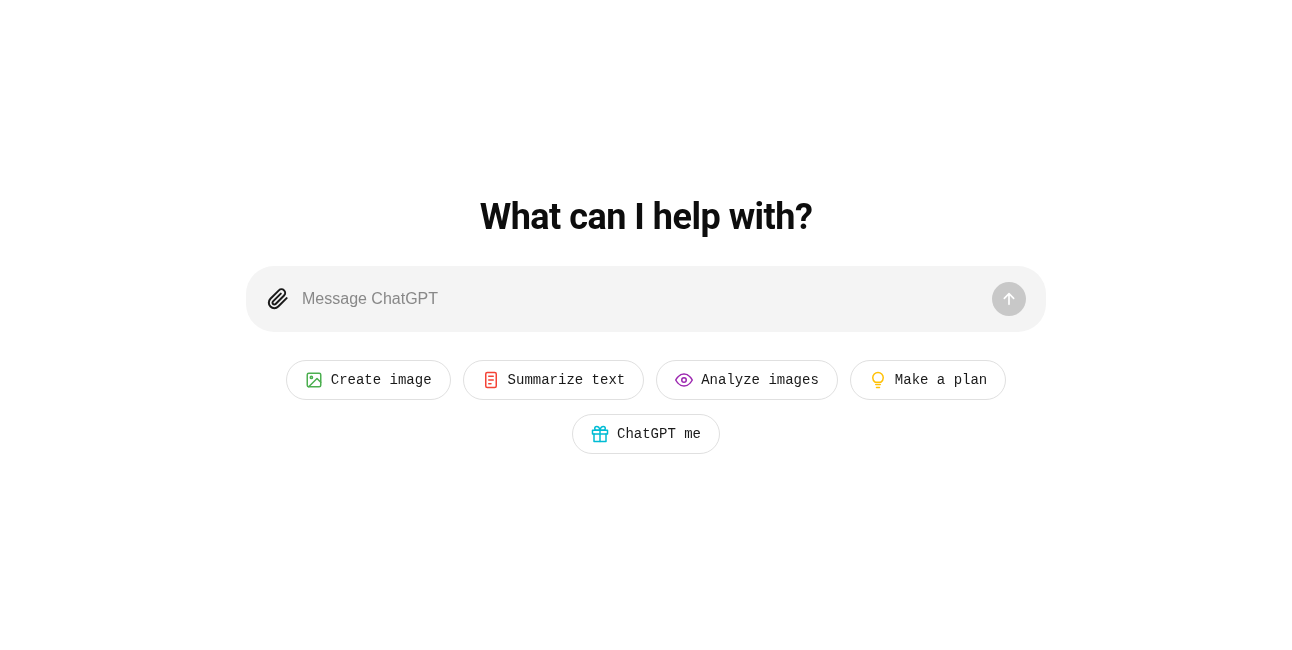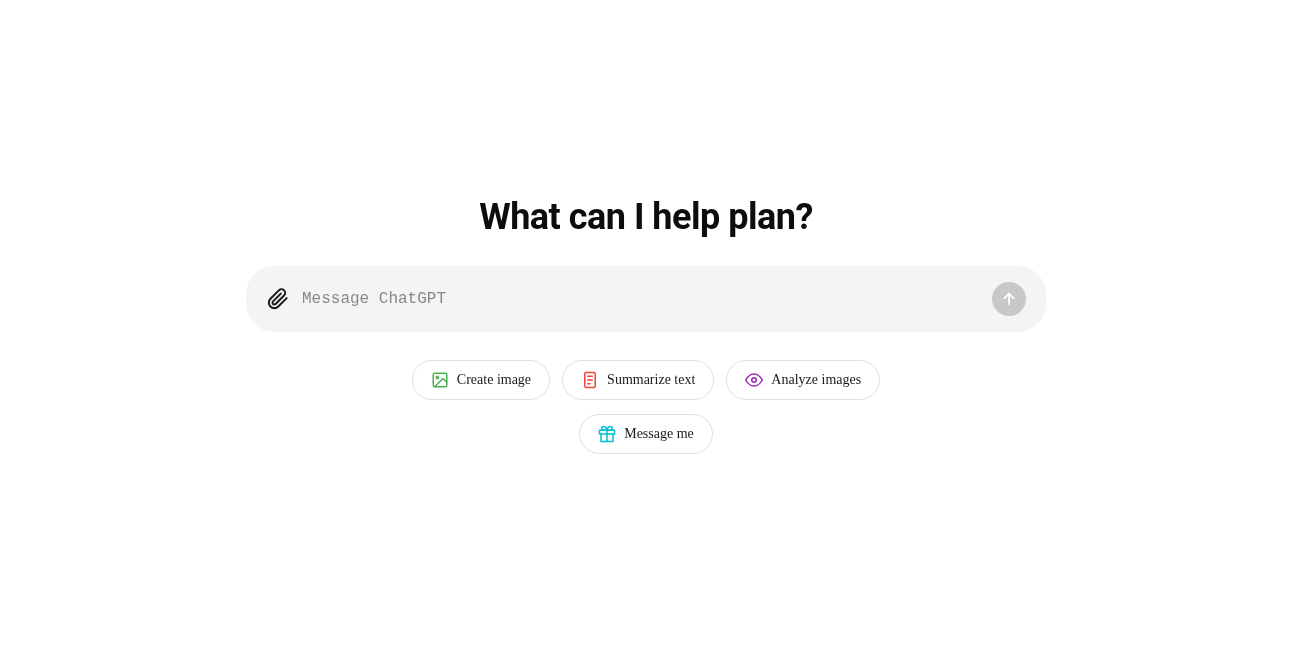--- a/index.html
+++ b/index.html
@@ -57,21 +57,21 @@
       cursor: pointer;
     }
 
     .message-input {
       flex: 1;
       background: transparent;
       border: none;
       outline: none;
       font-size: 16px;
       color: #888;
-      font-family: Liberation Mono, monospace;
+      font-family: Liberation Sans, sans-serif;
     }
 
     .message-input::placeholder {
       color: #888;
     }
 
     .send-button {
       width: 34px;
       height: 34px;
       border-radius: 50%;
@@ -107,39 +107,39 @@
       display: flex;
       align-items: center;
       gap: 8px;
       padding: 10px 18px;
       border: 1.5px solid #e0e0e0;
       border-radius: 999px;
       background: #ffffff;
       cursor: pointer;
       font-size: 14px;
       color: #1a1a1a;
-      font-family: Liberation Serif, serif;
+      font-family: Liberation Mono, monospace;
       white-space: nowrap;
       transition: background 0.15s;
     }
 
     .btn-icon {
       width: 18px;
       height: 18px;
       display: flex;
       align-items: center;
       justify-content: center;
       flex-shrink: 0;
     }
   </style>
 </head>
 <body>
 
 <div class="main-container">
-  <h1 class="page-title">What can I help plan?</h1>
+  <h1 class="page-title">What can I help with?</h1>
 
   <div class="input-wrapper">
     <div class="attach-icon">
       <svg width="22" height="22" viewBox="0 0 24 24" fill="none" stroke="currentColor" stroke-width="2.2" stroke-linecap="round" stroke-linejoin="round">
         <path d="M21.44 11.05l-9.19 9.19a6 6 0 0 1-8.49-8.49l9.19-9.19a4 4 0 0 1 5.66 5.66l-9.2 9.19a2 2 0 0 1-2.83-2.83l8.49-8.48"></path>
       </svg>
     </div>
     <input type="text" class="message-input" placeholder="Message ChatGPT" style="">
     <button class="send-button">
       <svg width="16" height="16" viewBox="0 0 24 24" fill="white">
@@ -178,36 +178,44 @@
       <button class="action-btn">
         <span class="btn-icon">
           <svg width="18" height="18" viewBox="0 0 24 24" fill="none" stroke="#9c27b0" stroke-width="2" stroke-linecap="round" stroke-linejoin="round">
             <path d="M1 12s4-8 11-8 11 8 11 8-4 8-11 8-11-8-11-8z"></path>
             <circle cx="12" cy="12" r="3"></circle>
           </svg>
         </span>
         <span>Analyze images</span>
       </button>
 
+      <button class="action-btn">
+        <span class="btn-icon">
+          <svg width="18" height="18" viewBox="0 0 24 24" fill="none" stroke="#ffc107" stroke-width="2" stroke-linecap="round" stroke-linejoin="round">
+            <path d="M9 18h6M10 22h4M12 2a7 7 0 0 1 7 7c0 2.5-1.3 4.7-3.3 6H8.3C6.3 13.7 5 11.5 5 9a7 7 0 0 1 7-7z"></path>
+          </svg>
+        </span>
+        <span>Make a plan</span>
+      </button>
 
 
     </div>
 
     <div class="button-row">
 
       <button class="action-btn">
         <span class="btn-icon">
           <svg width="18" height="18" viewBox="0 0 24 24" fill="none" stroke="#00bcd4" stroke-width="2" stroke-linecap="round" stroke-linejoin="round">
             <polyline points="20 12 20 22 4 22 4 12"></polyline>
             <rect x="2" y="7" width="20" height="5"></rect>
             <line x1="12" y1="22" x2="12" y2="7"></line>
             <path d="M12 7H7.5a2.5 2.5 0 0 1 0-5C11 2 12 7 12 7z"></path>
             <path d="M12 7h4.5a2.5 2.5 0 0 0 0-5C13 2 12 7 12 7z"></path>
           </svg>
         </span>
-        <span>Message me</span>
+        <span>ChatGPT me</span>
       </button>
 
 
 
     </div>
   </div>
 </div>
 
 </body></html>

